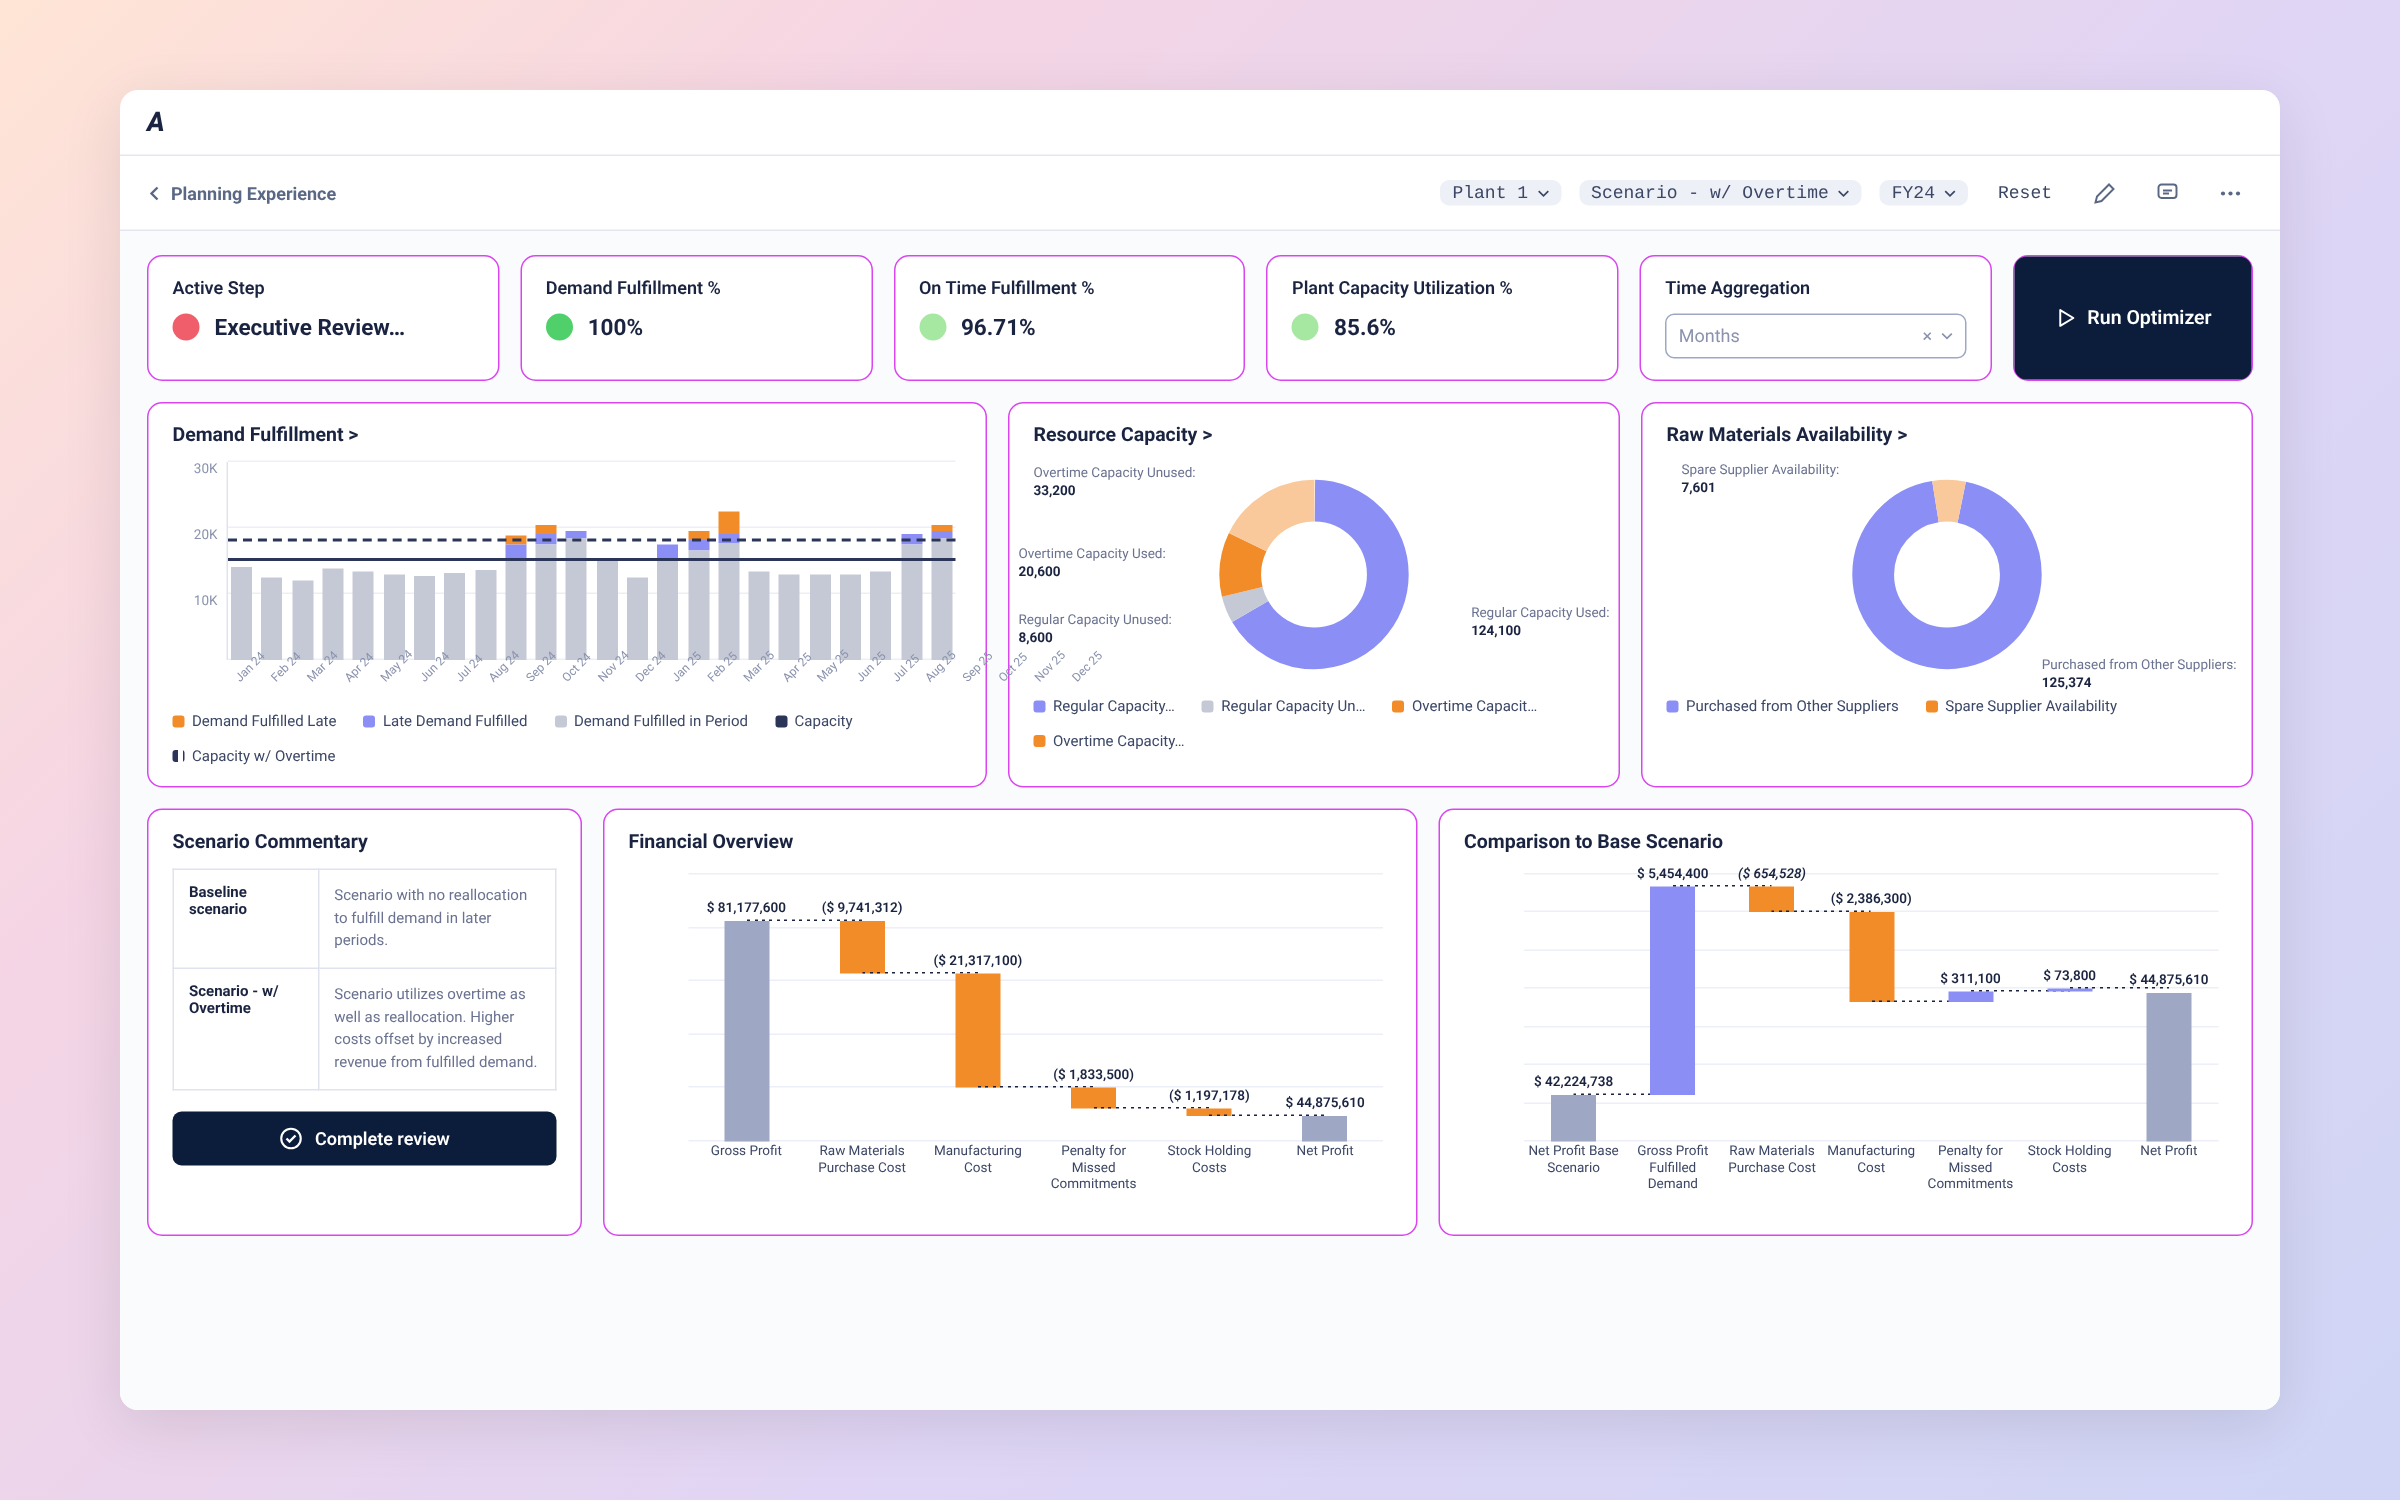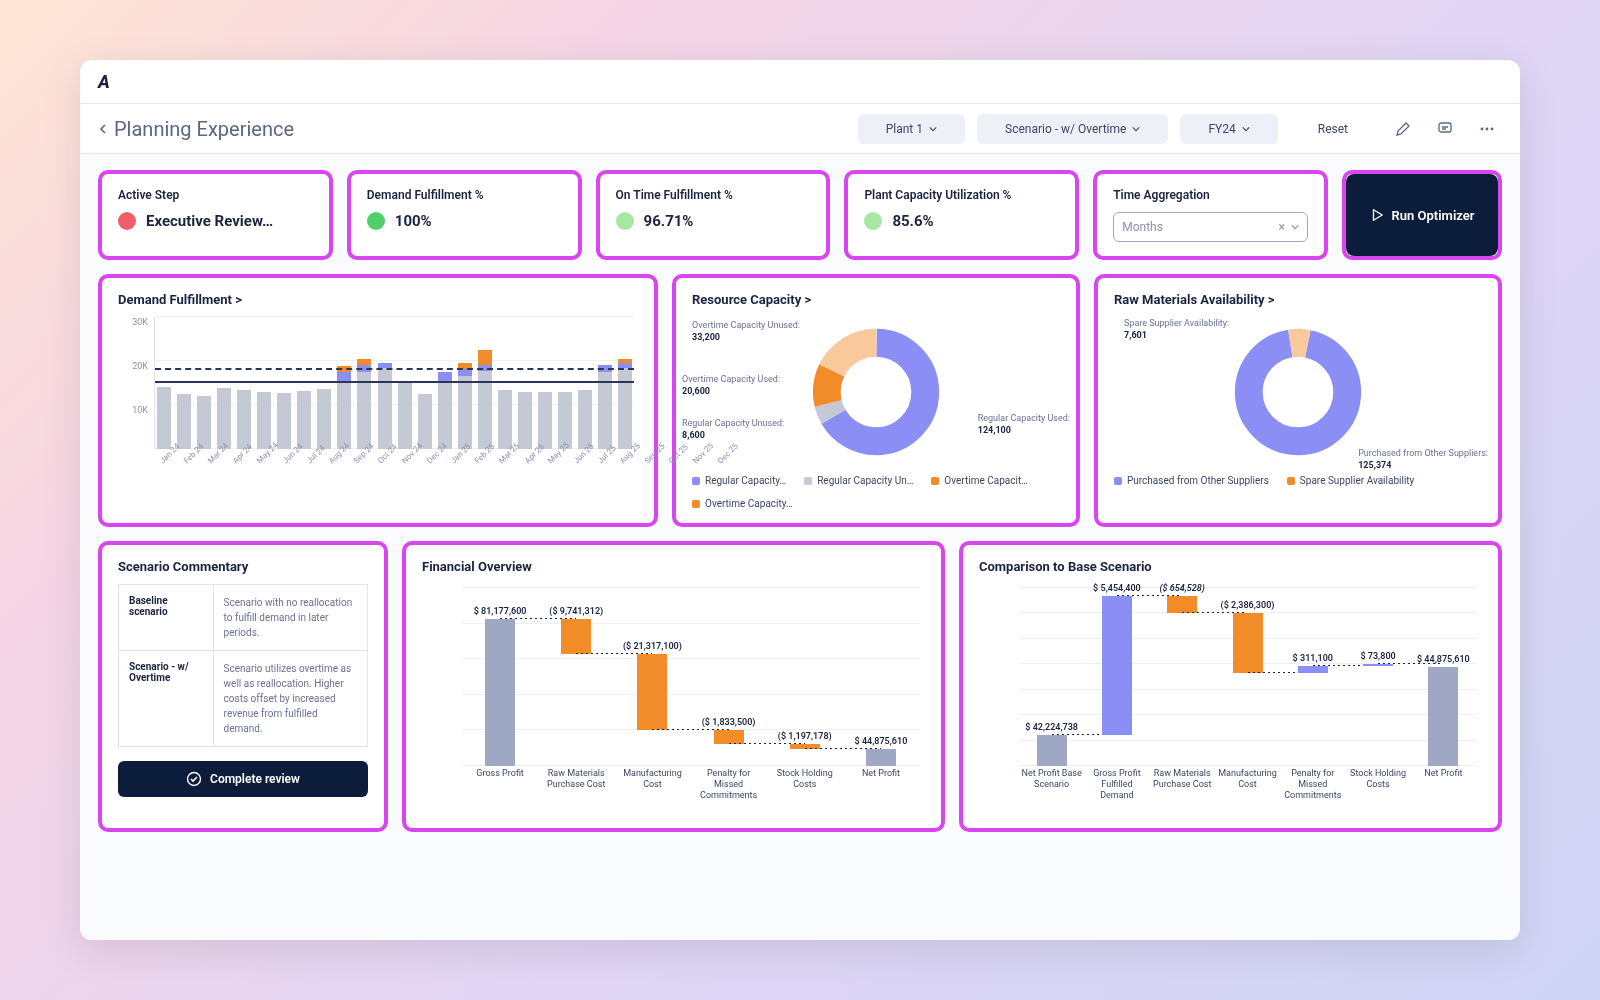--- a/index.html
+++ b/index.html
@@ -27,38 +27,39 @@
 }
 .logo { font-weight: 800; font-size: 18px; color: #1a2340; letter-spacing: -1px; font-style: italic; }
 .headerbar {
   height: 50px;
   border-bottom: 1px solid #e5e7ef;
   display: flex; align-items: center;
   padding: 0 18px; gap: 12px;
 }
 .back { color: #5a6785; display: flex; align-items: center; gap: 6px; cursor: pointer; }
 .back svg { width: 10px; height: 10px; }
-.page-title { font-size: 20px; font-weight: 400; }
+.page-title { font-size: 12px; font-weight: 700; }
 .spacer { flex: 1; }
 .pill, .pill-ghost {
-  height: 30px;
+  height: 17px;
   border-radius: 6px;
   display: inline-flex; align-items: center; gap: 6px;
-  padding: 0 28px; font-size: 12px;
+  padding: 0 8px; font-size: 12px;
   cursor: pointer;
+  font-family: Liberation Mono, monospace;
 }
 .pill { background: #eef0f7; color: #3c4766; }
 .pill-ghost { background: transparent; color: #3c4766; }
 .chev { width: 8px; height: 8px; }
 .iconbtn { width: 30px; height: 30px; display: inline-flex; align-items: center; justify-content: center; cursor: pointer; border-radius: 6px; color: #5a6785; }
 
 .content { flex: 1; overflow: auto; padding: 16px 18px; background: #fafbfc; }
 .kpi-row { display: grid; grid-template-columns: repeat(5, 1fr) 160px; gap: 14px; margin-bottom: 14px; }
 .card {
-  background: #fff; border: 4px solid #d946ef; border-radius: 10px;
+  background: #fff; border: 1px solid #d946ef; border-radius: 10px;
   padding: 14px 16px;
 }
 .kpi-label { font-size: 12px; font-weight: 600; color: #1a2340; margin-bottom: 10px; }
 .kpi-value { display: flex; align-items: center; gap: 10px; font-size: 15px; font-weight: 700; }
 .bullet { width: 18px; height: 18px; border-radius: 50%; display: inline-block; }
 .time-select {
   border: 1px solid #9ea7c4; border-radius: 6px; height: 30px;
   display: flex; align-items: center; padding: 0 8px;
   color: #8a92ad; font-size: 12px; justify-content: space-between;
 }
@@ -433,20 +434,27 @@
               <span>Apr 25</span>
               <span>May 25</span>
               <span>Jun 25</span>
               <span>Jul 25</span>
               <span>Aug 25</span>
               <span>Sep 25</span>
               <span>Oct 25</span>
               <span>Nov 25</span>
               <span>Dec 25</span>
             </div>
+        </div>
+        <div class="legend">
+          <span class="lg-orange">Demand Fulfilled Late</span>
+          <span class="lg-purple">Late Demand Fulfilled</span>
+          <span class="lg-gray">Demand Fulfilled in Period</span>
+          <span class="lg-dark">Capacity</span>
+          <span class="lg-dash">Capacity w/ Overtime</span>
         </div>
       </div>
 
       <div class="card">
         <h3>Resource Capacity &gt;</h3>
         <div class="donut-wrap">
           <svg width="130" height="130" viewBox="0 0 42 42">
             <circle cx="21" cy="21" r="15.9" fill="none" stroke="#8b8ff5" stroke-width="9" stroke-dasharray="66.5 33.5" stroke-dashoffset="25"></circle>
             <circle cx="21" cy="21" r="15.9" fill="none" stroke="#c5c9d6" stroke-width="9" stroke-dasharray="4.6 95.4" stroke-dashoffset="58.5"></circle>
             <circle cx="21" cy="21" r="15.9" fill="none" stroke="#f28c28" stroke-width="9" stroke-dasharray="11 89" stroke-dashoffset="53.9"></circle>

